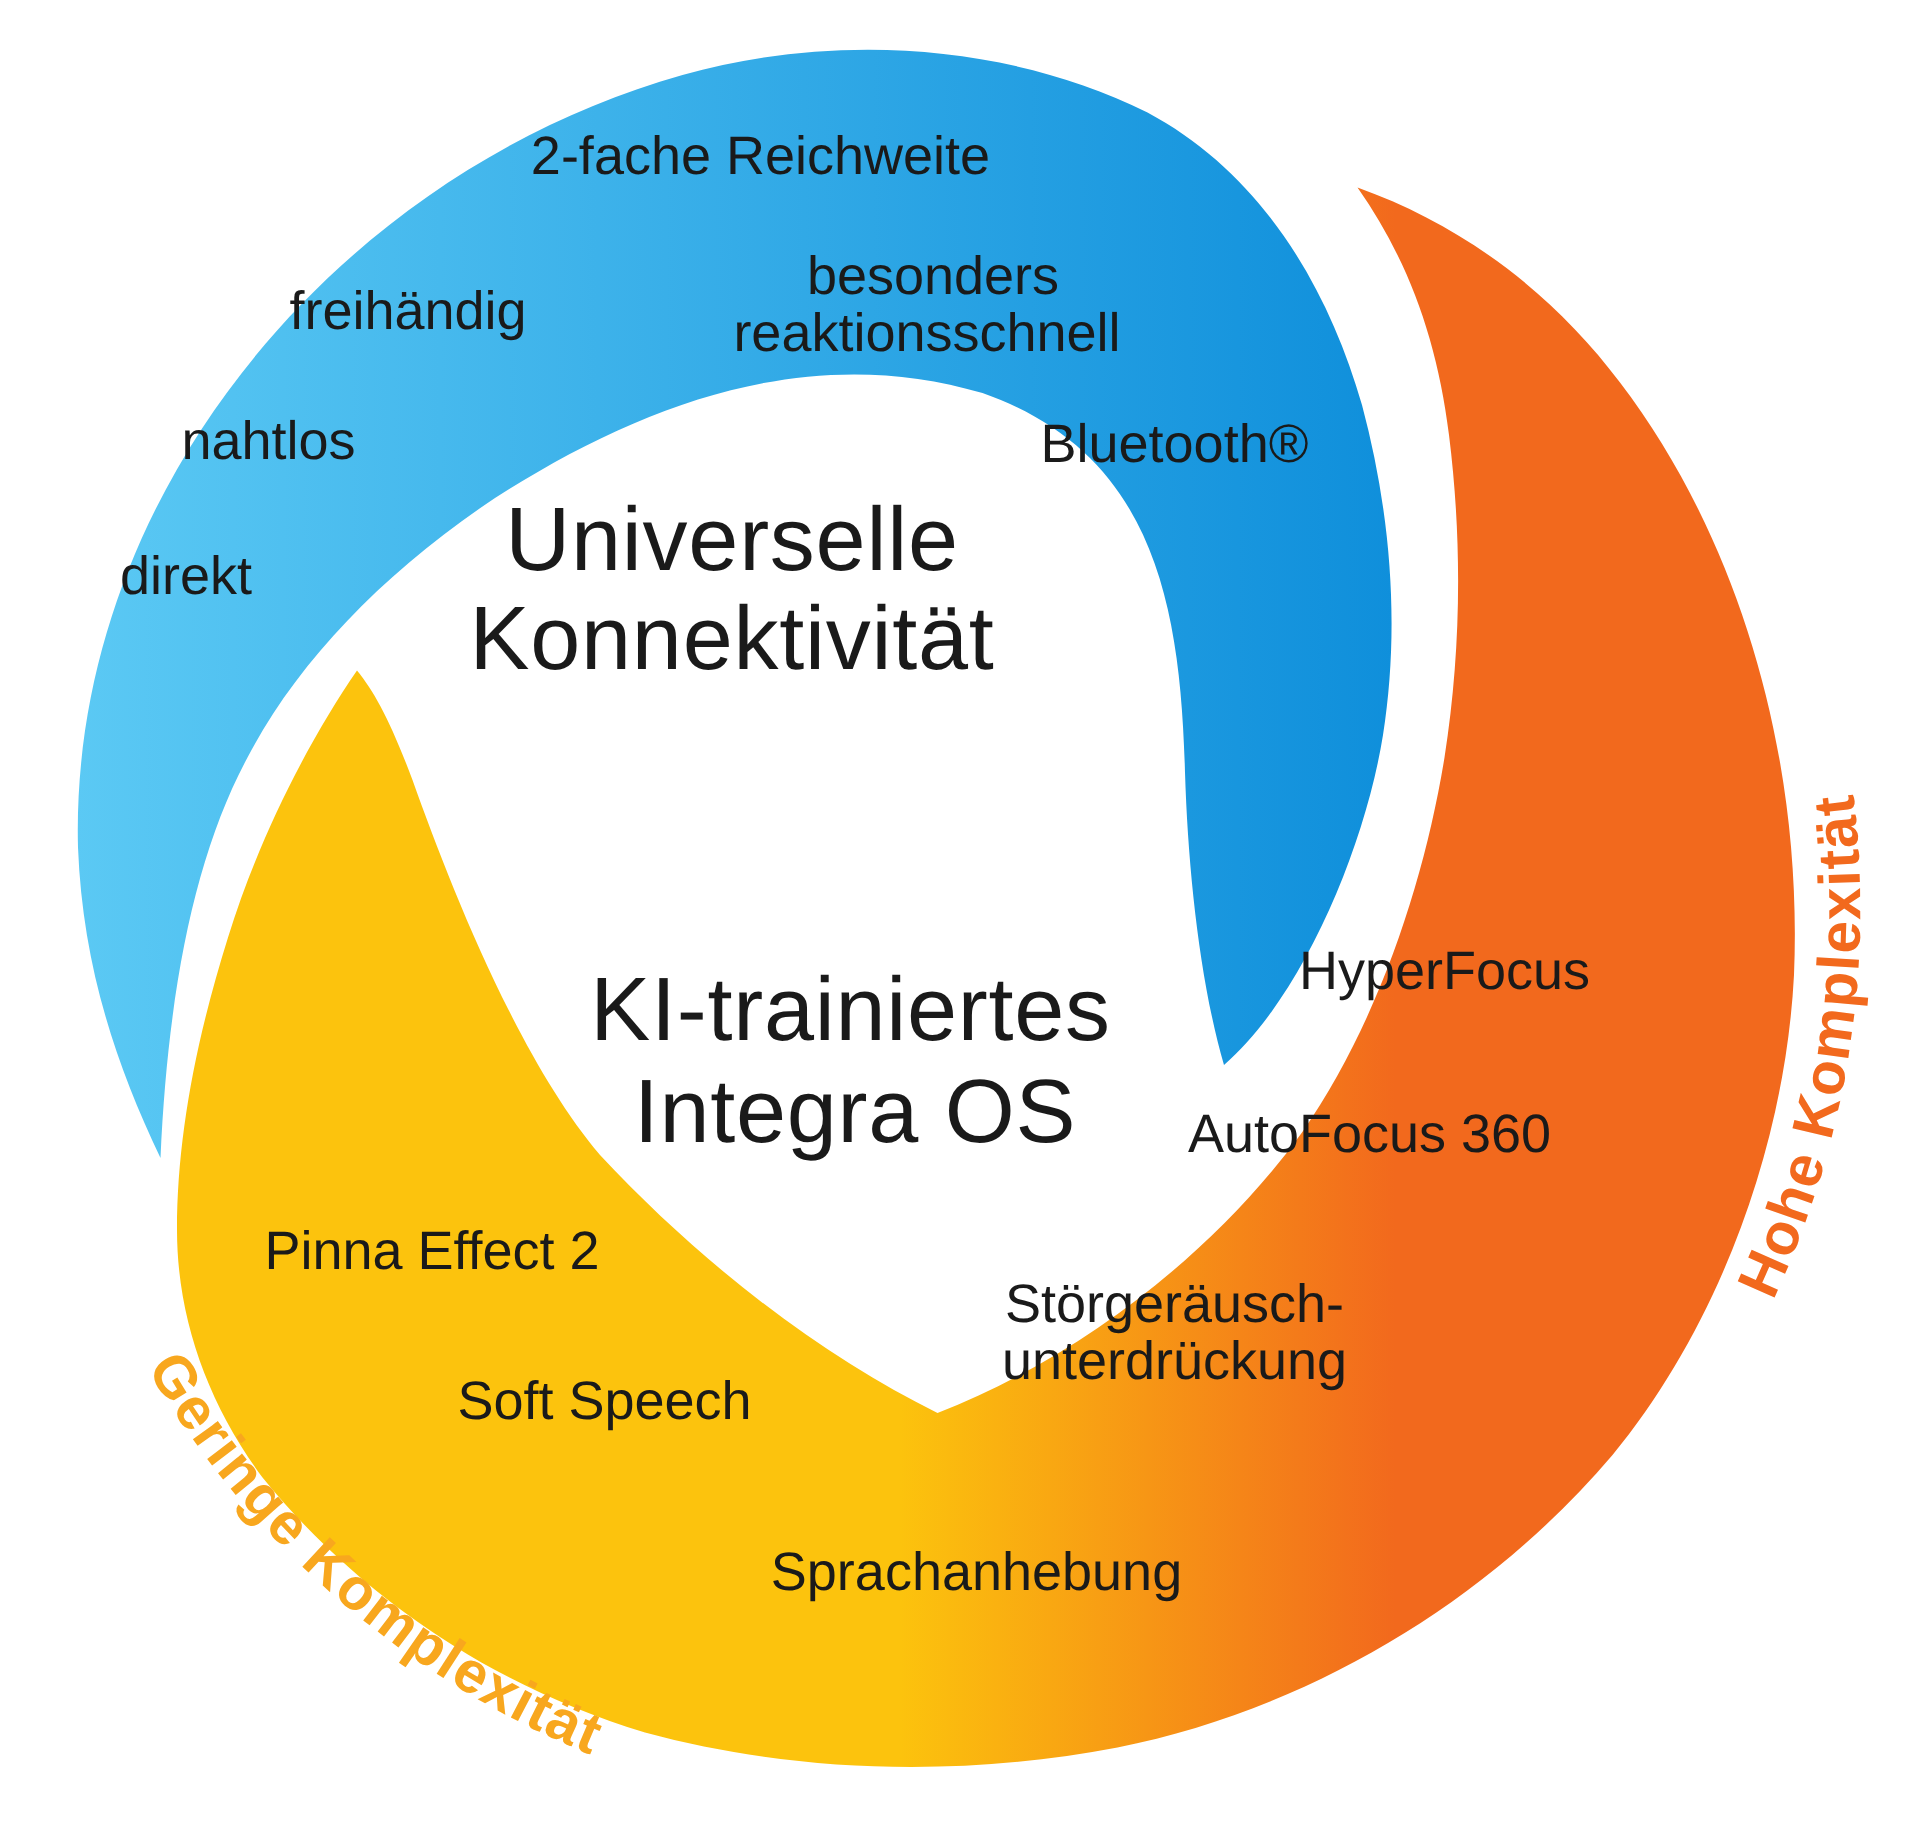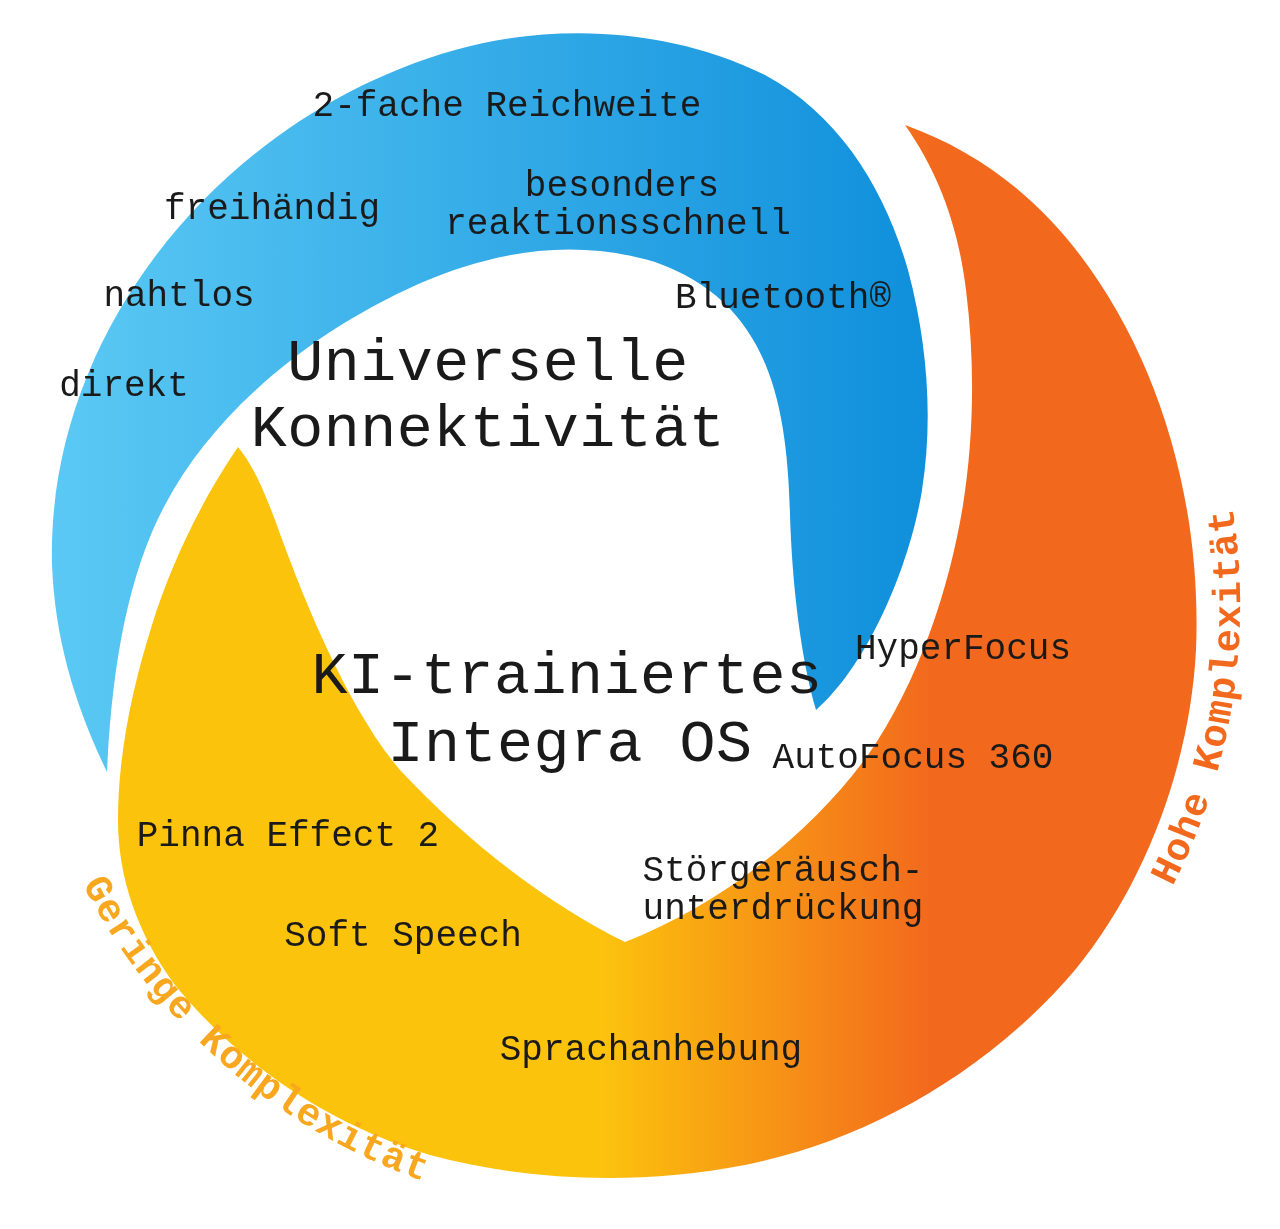--- a/index.html
+++ b/index.html
@@ -5,21 +5,21 @@
   html, body {
     margin: 0;
     padding: 0;
     background: #ffffff;
   }
   .stage {
     position: relative;
     width: 1280px;
     height: 1229px;
     background: #ffffff;
-    font-family: Liberation Mono, monospace;
+    font-family: Liberation Sans, sans-serif;
     overflow: hidden;
   }
   svg { display: block; }
   .feat {
     font-size: 36px;
     font-weight: 400;
   }
   .title {
     font-size: 60px;
     font-weight: 400;

